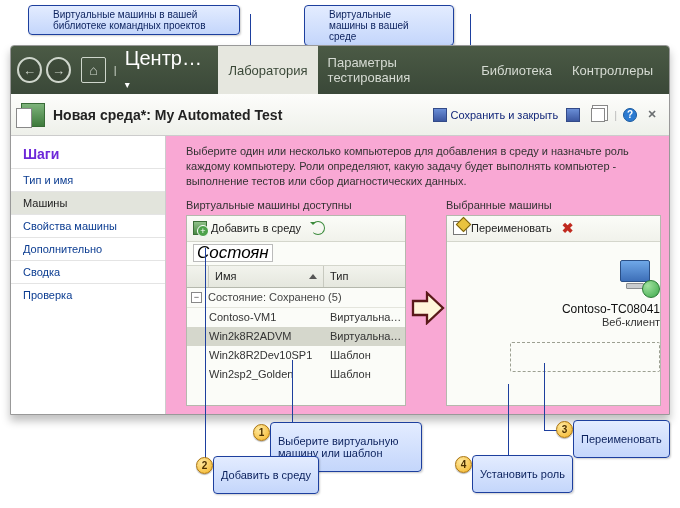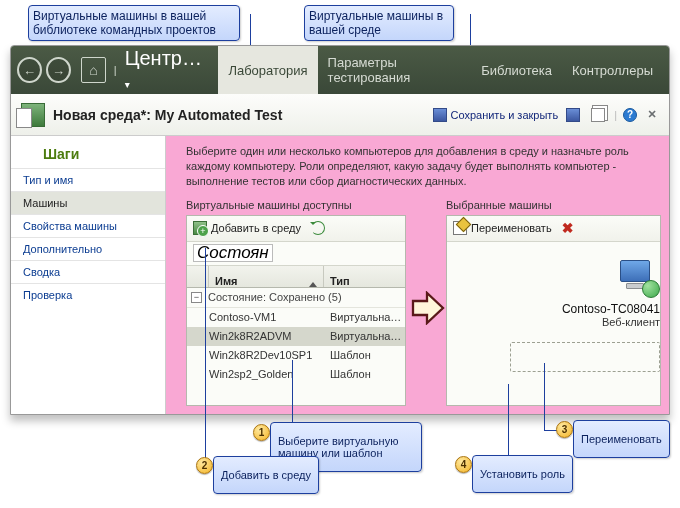--- a/index.html
+++ b/index.html
@@ -19,21 +19,21 @@
   .env-ico:before { content:""; position:absolute; left:-6px; top:4px; width:14px; height:18px; background:#fff; border:1px solid #888;}
   .env-title { font-size:14px; font-weight:bold; color:#222; }
   .spacer { flex:1; }
   .tool-item { display:inline-flex; align-items:center; margin-left:8px; color:#13277a; font-size:11px; }
   .mini-ico { width:14px; height:14px; display:inline-block; margin-right:3px; }
   .save-ico { background:linear-gradient(#6a8ed6,#3c57a0); border:1px solid #334a88;}
   .x-ico { width:14px;height:14px; color:#6b6f71; font-weight:bold; display:inline-flex;align-items:center;justify-content:center; }
   .help-ico { width:14px;height:14px;border-radius:50%;background:#2c7bd1;color:#fff;display:inline-flex;align-items:center;justify-content:center;font-size:10px;font-weight:bold; border:1px solid #1b5a9e;}
   .body { display:flex; height:calc(100% - 90px); }
   .steps-col { width:155px; border-right:1px solid #ccc; background:#fff; padding-top:4px;}
-  .steps-h { font-size:14px; font-weight:bold; padding:6px 12px; color:#4d7c0f;margin-left:20px;}
+  .steps-h { font-size:14px; font-weight:bold; padding:6px 12px; color:#6d28d9;}
   .step { padding:5px 12px; border-top:1px solid #e4e4e4; color:#0b3c91; cursor:default;}
   .step.sel { background:#e2e4dc; color:#222;}
   .main { flex:1; background:#f9a8d4; padding:8px 8px 8px 20px; display:flex; flex-direction:column; font-size:11px; color:#333;}
   .instr { margin-bottom:10px; line-height:1.35; }
   .cols { flex:1; display:flex; gap:0; position:relative;}
   .col { display:flex; flex-direction:column; }
   .col.left { width:220px; }
   .col.right { flex:1; margin-left:40px;}
   .col-h { font-size:11px; margin-bottom:4px;}
   .panel { border:1px solid #b5b8ad; background:#fbfcf8; flex:1; display:flex; flex-direction:column; min-height:0;}
@@ -42,21 +42,21 @@
   .add-ico { width:14px;height:14px; background:linear-gradient(#8fc088,#4a8a44); border:1px solid #3b6f37; position:relative;}
   .add-ico:after{content:"+"; position:absolute; right:-3px; bottom:-3px; width:10px;height:10px;border-radius:50%;background:#4da24a;color:#fff;font-size:9px;display:flex;align-items:center;justify-content:center;border:1px solid #fff;}
   .ren-ico { width:14px;height:14px; background:#fff;border:1px solid #777; position:relative;}
   .ren-ico:after{content:""; position:absolute; right:-3px; top:-3px; width:9px;height:9px;background:#e9c33e;border:1px solid #7a6210; transform:rotate(45deg);}
   .del-ico { color:#c02a1f; font-weight:bold; font-size:14px; }
   .refresh-ico{ width:14px;height:14px;border:1.5px solid #3a8a3a;border-left-color:transparent;border-radius:50%;position:relative;}
   .refresh-ico:after{content:"";position:absolute;left:-2px;top:0;border:3px solid transparent;border-top-color:#3a8a3a;}
   .filter-row { height:24px; border-bottom:1px solid #d4d6cc; display:flex; align-items:center; padding:0 6px;}
   .filter-row input{ width:80px; height:18px; font-size:17px; border:1px solid #bbb; padding:0 3px;font-style:italic;}
   .grid-head { height:22px; border-bottom:1px solid #b5b8ad; display:flex; background:linear-gradient(#f2f3ed,#e5e7de);}
-  .gh-cell { border-right:1px solid #c7c9bf; display:flex; align-items:flex-end; padding:0 6px; font-size:11px; gap:9px; color:#222;font-weight:bold;}
+  .gh-cell { border-right:1px solid #c7c9bf; display:flex; align-items:center; padding:0 6px; font-size:11px; gap:9px; color:#222;}
   .gh-cell.tree { width:22px; padding:0; justify-content:center;}
   .gh-cell.name { width:115px; }
   .gh-cell.type { flex:1; border-right:none;}
   .sort-caret{ width:0;height:0;border-left:4px solid transparent;border-right:4px solid transparent;border-bottom:5px solid #555;}
   .group-row { height:20px; display:flex; align-items:center; padding:0 4px; border-bottom:1px solid #e4e5dd; color:#444; background:#fbfcf8;}
   .tree-toggle{ width:11px;height:11px;border:1px solid #888;display:inline-flex;align-items:center;justify-content:center;font-size:9px;line-height:1;margin-right:6px;background:#fff;}
   .rows { overflow:hidden; }
   .row { height:19px; display:flex; align-items:center; font-size:11px;}
   .row .rc-name { width:137px; padding-left:22px; overflow:hidden; text-overflow:ellipsis; white-space:nowrap;}
   .row .rc-type { flex:1; padding-left:6px; overflow:hidden; text-overflow:ellipsis; white-space:nowrap;}
@@ -65,21 +65,21 @@
   .arrow svg{width:100%;height:100%;}
   .sel-area { flex:1; display:flex; flex-direction:column; align-items:flex-end; justify-content:flex-start; padding-top:16px;}
   .comp-ico { width:44px; height:40px; position:relative;}
   .comp-ico .mon{position:absolute;left:4px;top:2px;width:30px;height:22px;background:linear-gradient(#6fa8e8,#3d6fb8);border:1px solid #2a4f86;border-radius:2px;}
   .comp-ico .base{position:absolute;left:10px;top:25px;width:18px;height:6px;background:#c9cccf;border:1px solid #8a8d90;border-radius:1px;}
   .comp-ico .globe{position:absolute;right:0;bottom:0;width:18px;height:18px;border-radius:50%;background:radial-gradient(circle at 30% 30%, #a1e29f, #3ca94a);border:1px solid #2a7a34;}
   .sel-name { font-size:12px; margin-top:4px; color:#111;}
   .sel-role { font-size:11px; color:#333;margin-left:16px;}
   .sel-dashed { margin-top:14px; width:150px; height:30px; border:1px dashed #9ca092; border-radius:2px;}
   
-  .callout { position:absolute; border:1px solid #1d3f9e; background:linear-gradient(#e3ecff,#c4d6fb); border-radius:4px; padding:3px 4px; font-size:12px; color:#0b215d; box-shadow:1px 1px 2px rgba(0,0,0,0.2);}
+  .callout { position:absolute; border:1px solid #1d3f9e; background:linear-gradient(#e3ecff,#c4d6fb); border-radius:4px; padding:3px 24px; font-size:10px; color:#0b215d; box-shadow:1px 1px 2px rgba(0,0,0,0.2);}
   .callout.small{ font-size:11px; padding:12px 7px; }
   .lead { position:absolute; background:#1d3f9e; }
   .lead.v { width:1px; }
   .lead.h { height:1px; }
   .num { position:absolute; width:17px; height:17px; border-radius:50%; background:radial-gradient(circle at 35% 30%, #ffe9a0, #f3b324); border:1px solid #a9730f; display:flex; align-items:center; justify-content:center; font-size:10px; font-weight:bold; color:#4a2f00; box-shadow:0 1px 1px rgba(0,0,0,0.3);}
 </style>
 </head>
 <body>
 <div class="stage">
 

